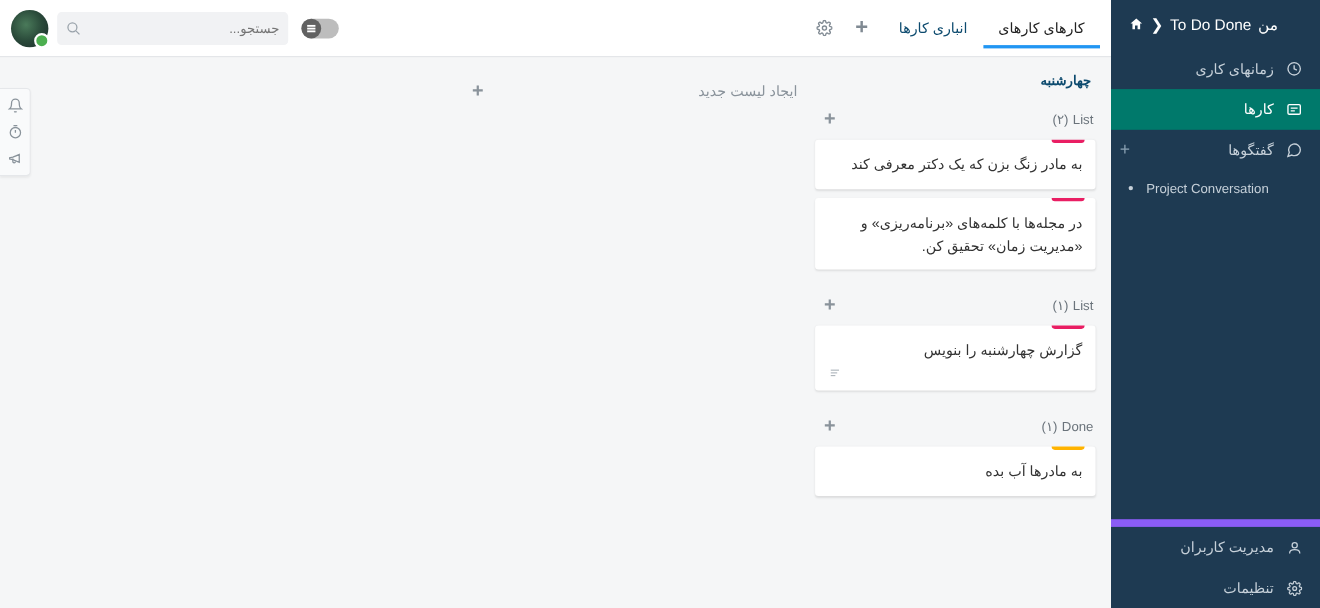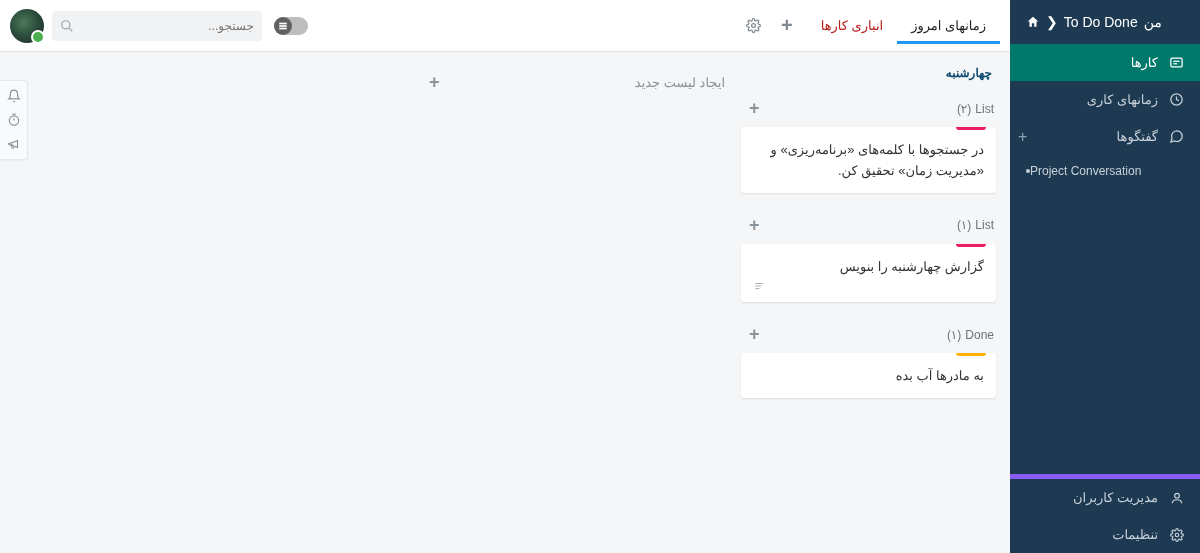--- a/index.html
+++ b/index.html
@@ -6,40 +6,40 @@
 html, body { height: 100%; font-family: Tahoma, Arial, sans-serif; font-size: 13px; background: #f5f6f7; overflow: hidden; }
 .app { display: flex; flex-direction: row-reverse; width: 1200px; height: 553px; position: relative; }
 
 
 .sidebar { width: 190px; background: #1e3a52; color: #c6d0d9; display: flex; flex-direction: column; flex-shrink: 0; }
 .sidebar-header { padding: 14px 16px; display: flex; align-items: center; justify-content: flex-start; gap: 6px; color: #fff; font-size: 14px; direction: ltr; text-align: left; }
 .sidebar-header .home { font-size: 13px; }
 .sidebar-item { padding: 11px 16px; display: flex; align-items: center; gap: 10px; cursor: pointer; position: relative; }
 .sidebar-item.active { background: #00796b; color: #fff; }
 .sidebar-item .ic { width: 16px; text-align: center; font-size: 14px; }
-.sidebar-sub { padding: 9px 36px 9px 16px; display:flex; align-items:center; gap:0; cursor:pointer; font-size:12px; direction:ltr; justify-content:flex-start; }
+.sidebar-sub { padding: 9px 36px 9px 16px; display:flex; align-items:center; gap:12px; cursor:pointer; font-size:12px; direction:ltr; justify-content:flex-start; }
 .add-plus { position: absolute; left: 8px; top: 50%; transform: translateY(-50%); color:#8aa0b2; font-size:16px; }
 .dot { width:4px;height:4px;background:#c6d0d9;border-radius:50%; }
 .sidebar-spacer { flex: 1; }
-.sidebar-bottom { border-top: 5px solid #8b5cf6; }
+.sidebar-bottom { border-top: 7px solid #8b5cf6; }
 
 
 .main { flex: 1; display: flex; flex-direction: column; background: #f5f6f7; min-width:0; }
 .topbar { display: flex; align-items: center; padding: 8px 10px; background: #fff; border-bottom: 1px solid #e1e4e7; gap: 8px; direction: ltr; }
 .avatar { width: 34px; height: 34px; border-radius: 50%; background: radial-gradient(circle at 40% 40%, #4a7a5a 0%, #2a4a3a 50%, #1a2a2a 100%); flex-shrink:0; position:relative; }
 .avatar::after { content:""; position:absolute; bottom:-1px; right:-1px; width:10px; height:10px; background:#4caf50; border-radius:50%; border:2px solid #fff; }
 .search-wrap { display:flex; align-items:center; background:#f1f2f4; border-radius:4px; padding:0 8px; height:30px; width:210px; }
 .search-wrap input { flex:1; border:none; background:transparent; outline:none; font-size:12px; text-align:right; direction:rtl; }
 .search-wrap .mag { color:#9aa3ab; font-size:14px; }
 .toggle { width:34px; height:18px; background:#bdbdbd; border-radius:10px; position:relative; cursor:pointer; margin-left:4px; }
 .toggle .knob { width:18px; height:18px; background:#616161; border-radius:50%; position:absolute; left:0; top:0; display:flex; align-items:center; justify-content:center; color:#fff; font-size:10px; }
 .topbar-spacer { flex:1; }
 .top-icon { color:#808a93; font-size:15px; cursor:pointer; padding:4px 6px; }
 .tabs { display:flex; gap:0; }
-.tab { padding: 10px 14px; color:#b91c1c; cursor:pointer; font-size:13px; position:relative; }
+.tab { padding: 10px 14px; color:#0c4a6e; cursor:pointer; font-size:13px; position:relative; }
 .tab.active { color:#222; }
 .tab.active::after { content:""; position:absolute; bottom:-1px; right:0; left:0; height:3px; background:#2196f3; }
 
 
 .board { flex:1; padding: 10px 14px; overflow:auto; display:flex; direction: rtl; gap:12px; align-items:flex-start; }
 .column { width: 255px; flex-shrink:0; }
 .col-title { font-weight:bold; font-size:12px; color:#0c4a6e; margin-bottom: 6px; padding: 4px 4px; }
 .section-head { display:flex; align-items:center; justify-content:space-between; padding: 6px 2px; color:#6a737b; font-size:12px; direction:ltr; }
 .section-head .lbl { display:flex; gap:4px; align-items:center; }
 .plus-btn { color:#8a939b; font-size:18px; font-weight:bold; cursor:pointer; padding:2px 6px; }
@@ -85,39 +85,43 @@
       </div>
       <div class="topbar-spacer"></div>
       <span class="top-icon">
         <svg width="15" height="15" viewBox="0 0 24 24" fill="none" stroke="currentColor" stroke-width="2">
             <circle cx="12" cy="12" r="3"></circle>
             <path d="M19.4 15a1.7 1.7 0 0 0 .3 1.8l.1.1a2 2 0 1 1-2.8 2.8l-.1-.1a1.7 1.7 0 0 0-1.8-.3 1.7 1.7 0 0 0-1 1.5V21a2 2 0 1 1-4 0v-.1a1.7 1.7 0 0 0-1-1.5 1.7 1.7 0 0 0-1.8.3l-.1.1a2 2 0 1 1-2.8-2.8l.1-.1a1.7 1.7 0 0 0 .3-1.8 1.7 1.7 0 0 0-1.5-1H3a2 2 0 1 1 0-4h.1a1.7 1.7 0 0 0 1.5-1 1.7 1.7 0 0 0-.3-1.8l-.1-.1a2 2 0 1 1 2.8-2.8l.1.1a1.7 1.7 0 0 0 1.8.3H9a1.7 1.7 0 0 0 1-1.5V3a2 2 0 1 1 4 0v.1a1.7 1.7 0 0 0 1 1.5 1.7 1.7 0 0 0 1.8-.3l.1-.1a2 2 0 1 1 2.8 2.8l-.1.1a1.7 1.7 0 0 0-.3 1.8V9a1.7 1.7 0 0 0 1.5 1H21a2 2 0 1 1 0 4h-.1a1.7 1.7 0 0 0-1.5 1z"></path>
           </svg>
       </span>
       <span class="top-icon" style="font-size:20px;font-weight:bold;">+</span>
       <div class="tabs" dir="rtl">
-        <div class="tab active">زمانهای امروز</div>
+        <div class="tab active">کارهای کارهای</div>
         <div class="tab">انباری کارها</div>
       </div>
     </div>
 
     <div class="board">
       <div class="column">
         <div class="col-title">چهارشنبه</div>
 
         <div class="section-head">
           <span class="plus-btn">+</span>
           <span class="lbl">
               <span>(۲)</span> 
               <span>List</span>
             </span>
         </div>
         <div class="card">
           <div class="stripe pink"></div>
-          <div>در جستجو‌ها با کلمه‌های «برنامه‌ریزی» و «مدیریت زمان» تحقیق کن.</div>
+          <div>به مادر زنگ بزن که یک دکتر معرفی کند</div>
+        </div>
+        <div class="card">
+          <div class="stripe pink"></div>
+          <div>در مجله‌ها با کلمه‌های «برنامه‌ریزی» و «مدیریت زمان» تحقیق کن.</div>
         </div>
 
         <div class="section-head" style="margin-top:14px;">
           <span class="plus-btn">+</span>
           <span class="lbl">
               <span>(۱)</span> 
               <span>List</span>
             </span>
         </div>
         <div class="card">
@@ -159,38 +163,38 @@
       <span class="home">
         <svg width="14" height="14" viewBox="0 0 24 24" fill="currentColor">
             <path d="M12 3l9 8h-3v9h-4v-6H10v6H6v-9H3z"></path>
           </svg>
       </span>
       <span>❯</span>
       <span>To Do Done</span>
       <span>من</span>
     </div>
 
+    <div class="sidebar-item">
+      <span class="ic">
+        <svg width="15" height="15" viewBox="0 0 24 24" fill="none" stroke="currentColor" stroke-width="2">
+            <circle cx="12" cy="12" r="9"></circle>
+            <polyline points="12 7 12 12 16 14"></polyline>
+          </svg>
+      </span>
+      <span>زمانهای کاری</span>
+    </div>
     <div class="sidebar-item active">
       <span class="ic">
         <svg width="15" height="15" viewBox="0 0 24 24" fill="none" stroke="currentColor" stroke-width="2">
             <rect x="3" y="5" width="18" height="14" rx="2"></rect>
             <line x1="7" y1="10" x2="17" y2="10"></line>
             <line x1="7" y1="14" x2="13" y2="14"></line>
           </svg>
       </span>
       <span>کارها</span>
-    </div>
-    <div class="sidebar-item">
-      <span class="ic">
-        <svg width="15" height="15" viewBox="0 0 24 24" fill="none" stroke="currentColor" stroke-width="2">
-            <circle cx="12" cy="12" r="9"></circle>
-            <polyline points="12 7 12 12 16 14"></polyline>
-          </svg>
-      </span>
-      <span>زمانهای کاری</span>
     </div>
     <div class="sidebar-item">
       <span class="ic">
         <svg width="15" height="15" viewBox="0 0 24 24" fill="none" stroke="currentColor" stroke-width="2">
             <path d="M21 11.5a8.38 8.38 0 0 1-8.5 8.5 8.5 8.5 0 0 1-3.8-.9L3 21l1.9-5.7A8.5 8.5 0 1 1 21 11.5z"></path>
           </svg>
       </span>
       <span>گفتگوها</span>
       <span class="add-plus">+</span>
     </div>

